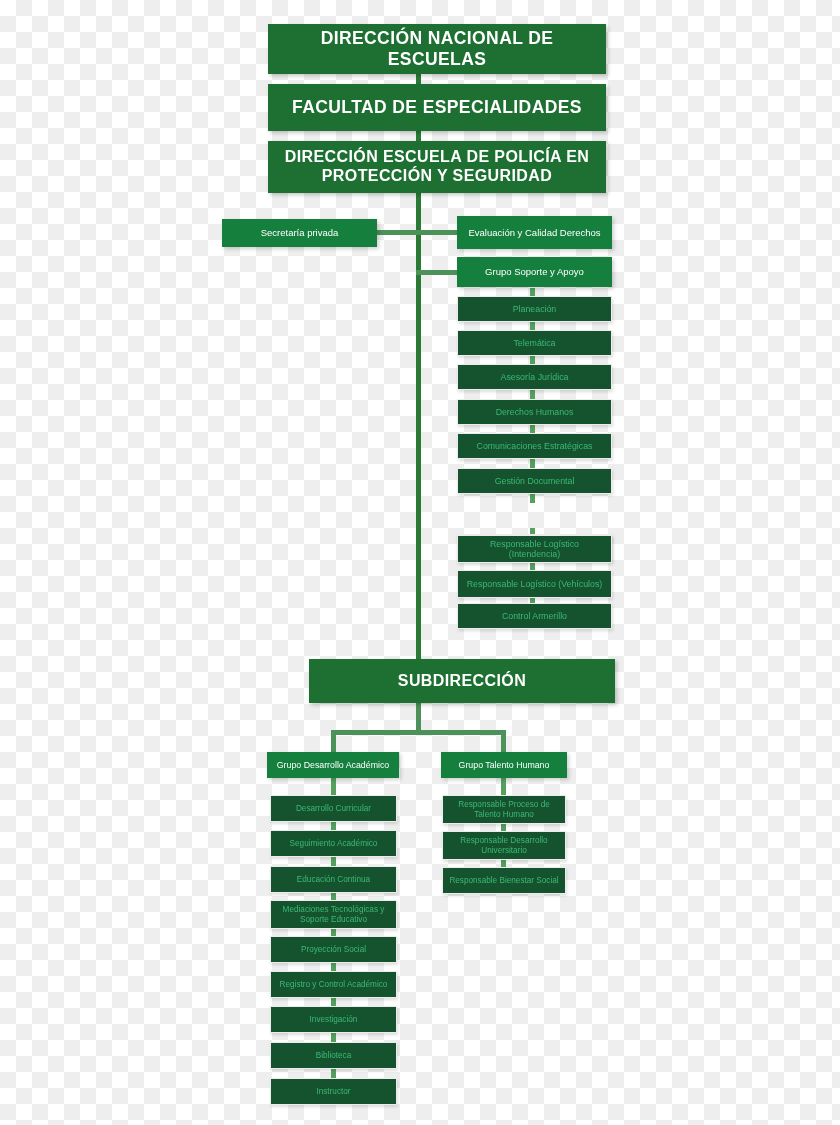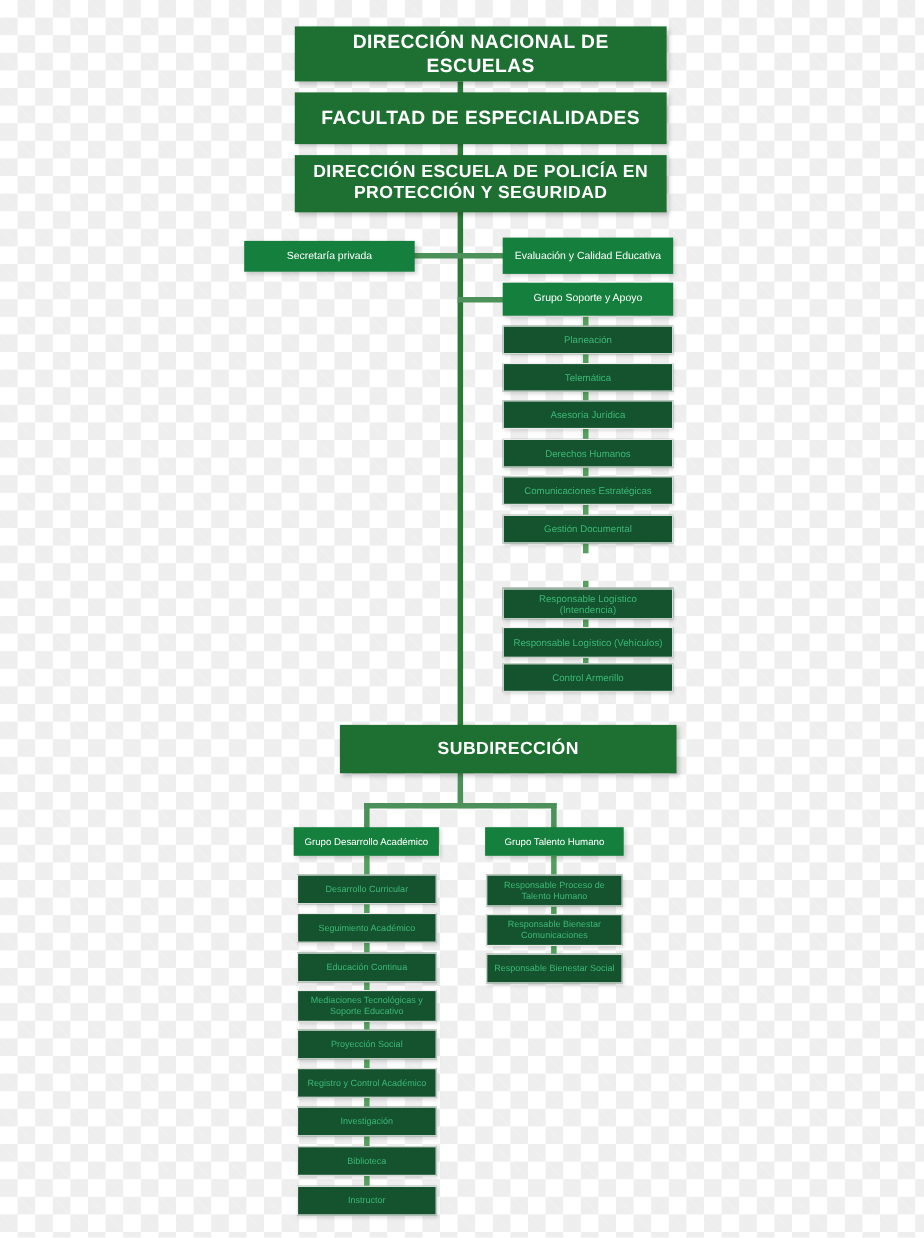--- a/index.html
+++ b/index.html
@@ -111,21 +111,21 @@
 
   <div class="box dark t-16" style="left:249px; top:141px; width:338px; height:52px;">
     <span>DIRECCIÓN ESCUELA DE POLICÍA EN PROTECCIÓN Y SEGURIDAD</span>
   </div>
 
   <div class="box olive t-10" style="left:222px; top:219px; width:155px; height:28px;">
     <span>Secretaría privada</span>
   </div>
 
   <div class="box olive t-10" style="left:457px; top:216px; width:155px; height:33px;">
-    <span>Evaluación y Calidad Educativa</span>
+    <span>Evaluación y Calidad Derechos</span>
   </div>
 
   <div class="box olive t-10" style="left:457px; top:257px; width:155px; height:30px;">
     <span>Grupo Soporte y Apoyo</span>
   </div>
 
   <div class="box white t-9" style="left:457px; top:296px; width:155px; height:26px;">
     <span>Planeación</span>
   </div>
   <div class="line stub" style="left:530px; top:322px; width:5px; height:9px;"></div>
@@ -229,21 +229,21 @@
   <div class="box olive t-9" style="left:441px; top:752px; width:126px; height:26px;">
     <span>Grupo Talento Humano</span>
   </div>
 
   <div class="box white t-8" style="left:442px; top:795px; width:124px; height:29px;">
     <span>Responsable Proceso de Talento Humano</span>
   </div>
   <div class="line stub" style="left:501px; top:824px; width:5px; height:8px;"></div>
 
   <div class="box white t-8" style="left:442px; top:831px; width:124px; height:29px;">
-    <span>Responsable Bienestar Comunicaciones</span>
+    <span>Responsable Desarrollo Universitario</span>
   </div>
   <div class="line stub" style="left:501px; top:860px; width:5px; height:8px;"></div>
 
   <div class="box white t-8" style="left:442px; top:867px; width:124px; height:27px;">
     <span>Responsable Bienestar Social</span>
   </div>
 
 </div>
 
 </body></html>

